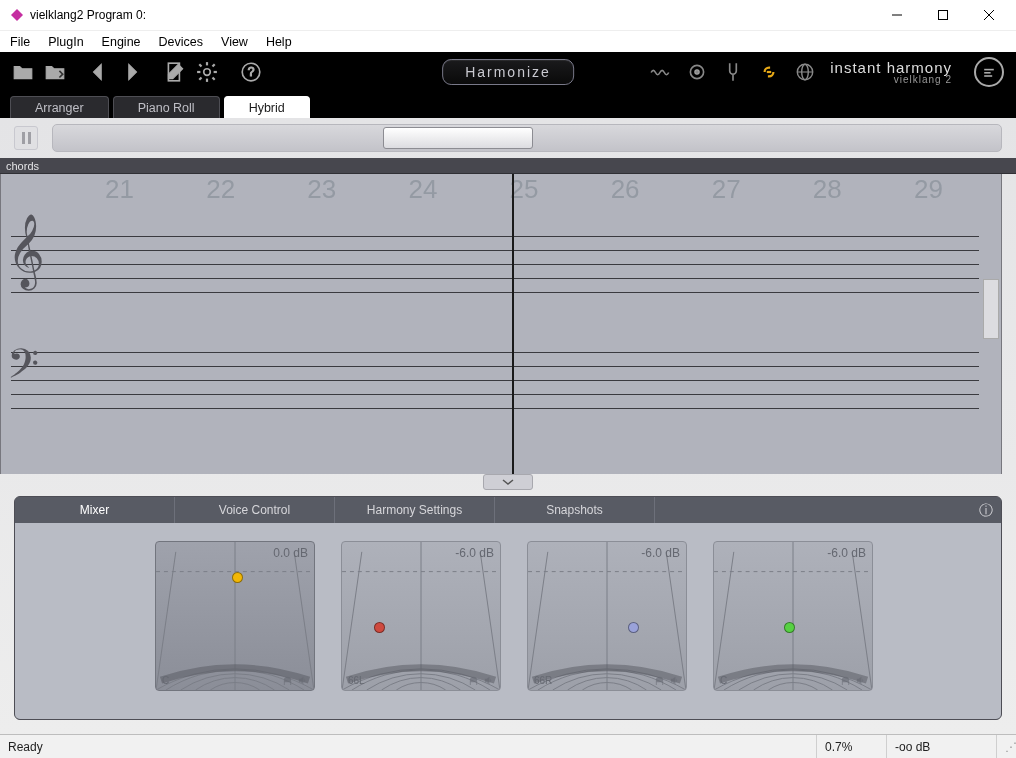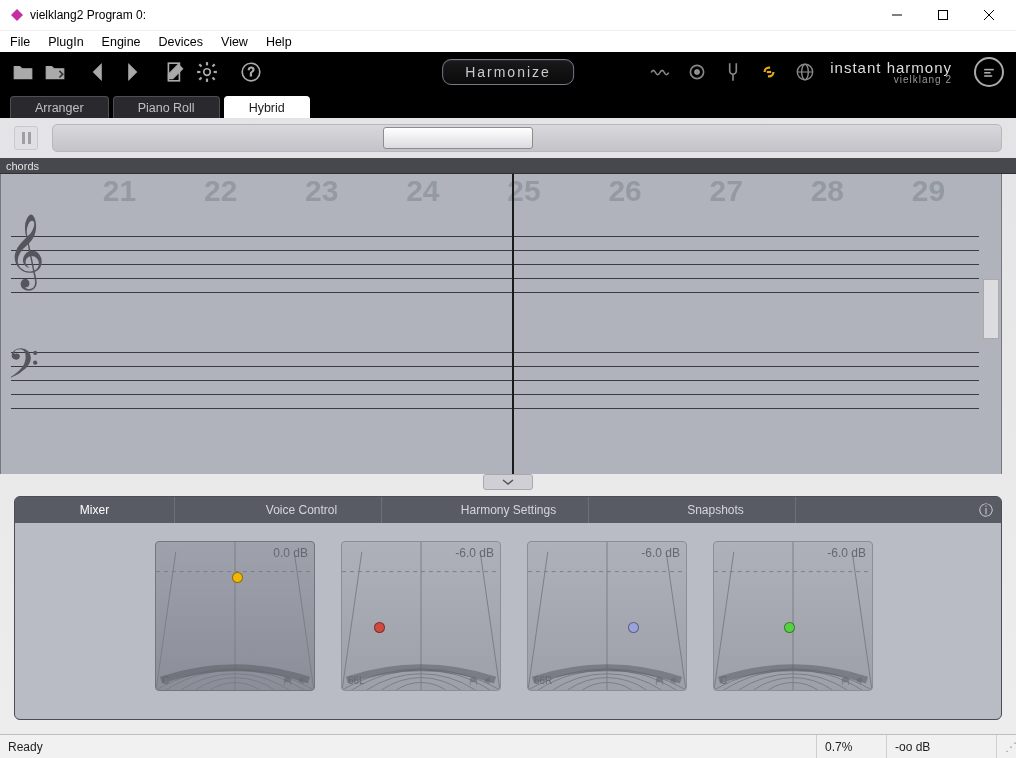--- a/index.html
+++ b/index.html
@@ -42,34 +42,34 @@
 .pause-btn div { display:flex; gap:3px; }
 .pause-btn span { width:3px; height:12px; background:#9f9fa5; }
 .track { flex:1; height: 28px; background: linear-gradient(#d8d8dc,#c3c3c9); border-radius: 5px; position: relative; border:1px solid #b7b7bd; }
 .track .handle { position:absolute; left: 330px; top:2px; width: 150px; height: 22px; border:1px solid #8c8c92; border-radius:3px; background: linear-gradient(#fff,#dcdce0); }
 
 
 .chords-label { background:#47474e; color:#e4e4e6; font-size:11px; padding:2px 6px 1px; border-bottom:1px solid #303035; }
 .score-wrap { position: relative; flex: 0 0 300px; background: #b1b3bc; margin: 0 14px 0 0; border-left: 1px solid #77777e; border-right: 1px solid #77777e; }
 .score-scroll { position:absolute; right:2px; top:105px; width:16px; height:60px; background:#dcdce0; border:1px solid #aaa; }
 .measure-nums { display:flex; position:absolute; top:0; left:68px; right:22px; height:40px; }
-.measure-nums div { flex:1; text-align:center; font-size:30px; font-weight:700; color:#949aa3; }
+.measure-nums div { flex:1; text-align:center; font-size:26px; font-weight:400; color:#949aa3; }
 .staff { position:absolute; left:10px; right:22px; }
 .staff.treble { top: 62px; }
 .staff.bass   { top: 178px; }
 .staff-lines div { height: 14px; border-top: 1.5px solid #3a3a3f; }
 .clef { position:absolute; left:-4px; top:-22px; font-size:64px; color:#55555c; font-family: serif; }
 .staff.bass .clef { top:-12px; font-size:50px; }
 .playhead { position:absolute; top:0; bottom:0; left:511px; width:2px; background:#1a1a1a; }
 .collapse-tab { width:50px; height:16px; margin:0 auto; background:#cfcfd5; border:1px solid #a8a8ae; border-radius:3px; display:flex;align-items:center;justify-content:center; }
 .collapse-tab svg { width:12px; height:8px; }
 
 
 .panel { margin: 6px 14px 14px; background:#626670; border-radius:6px; flex:1; display:flex; flex-direction:column; overflow:hidden; border:1px solid #4d4d55; }
-.panel-tabs { height:26px; background:#585b64; display:flex;gap:47px; }
+.panel-tabs { height:26px; background:#585b64; display:flex; }
 .panel-tab { width:160px; text-align:center; font-size:12px; color:#d6d6da; line-height:26px; border-right:1px solid #6d707a; }
 .panel-tab.active { color:#fff; font-weight:500; }
 .panel-tabs .info-icon { margin-left:auto; width:24px; text-align:center; color:#d6d6da; font-size:14px; line-height:26px; padding-right:6px;}
 
 .mixer-body { flex:1; background:#b9bcc5; display:flex; gap:26px; padding:18px 0 18px 140px; }
 .mix-cell { width:160px; height:150px; border:1px solid #8b8e97; border-radius:4px; background:linear-gradient(#aeb1ba,#9da0a9); position:relative; overflow:hidden; }
 .mix-cell.lead { background:linear-gradient(#9fa2ac,#8b8e98); border-color:#72757e; }
 .mix-cell .db   { position:absolute; top:4px; right:6px; font-size:12px; color:#656871; }
 .mix-cell .lbl-l{ position:absolute; bottom:4px; left:6px; font-size:10px; color:#656871; }
 .mix-cell .lbl-r{ position:absolute; bottom:4px; right:6px; display:flex; gap:4px; }

